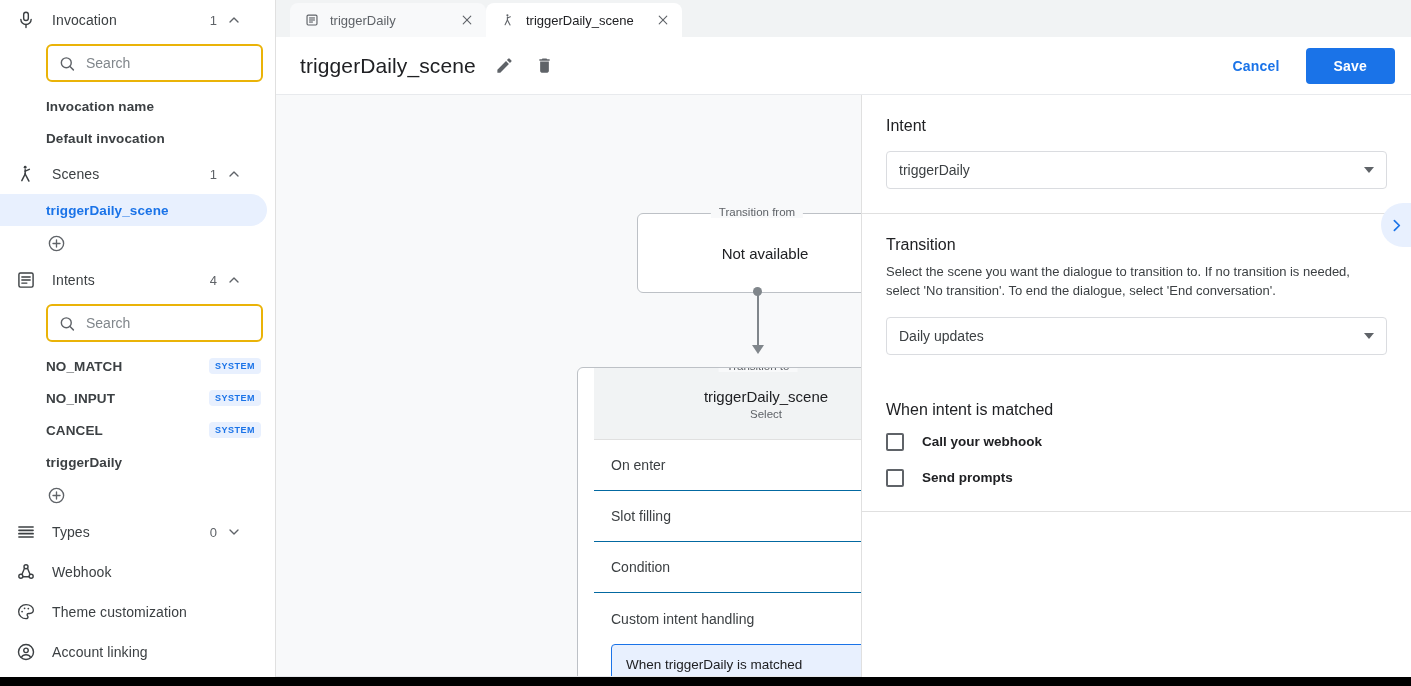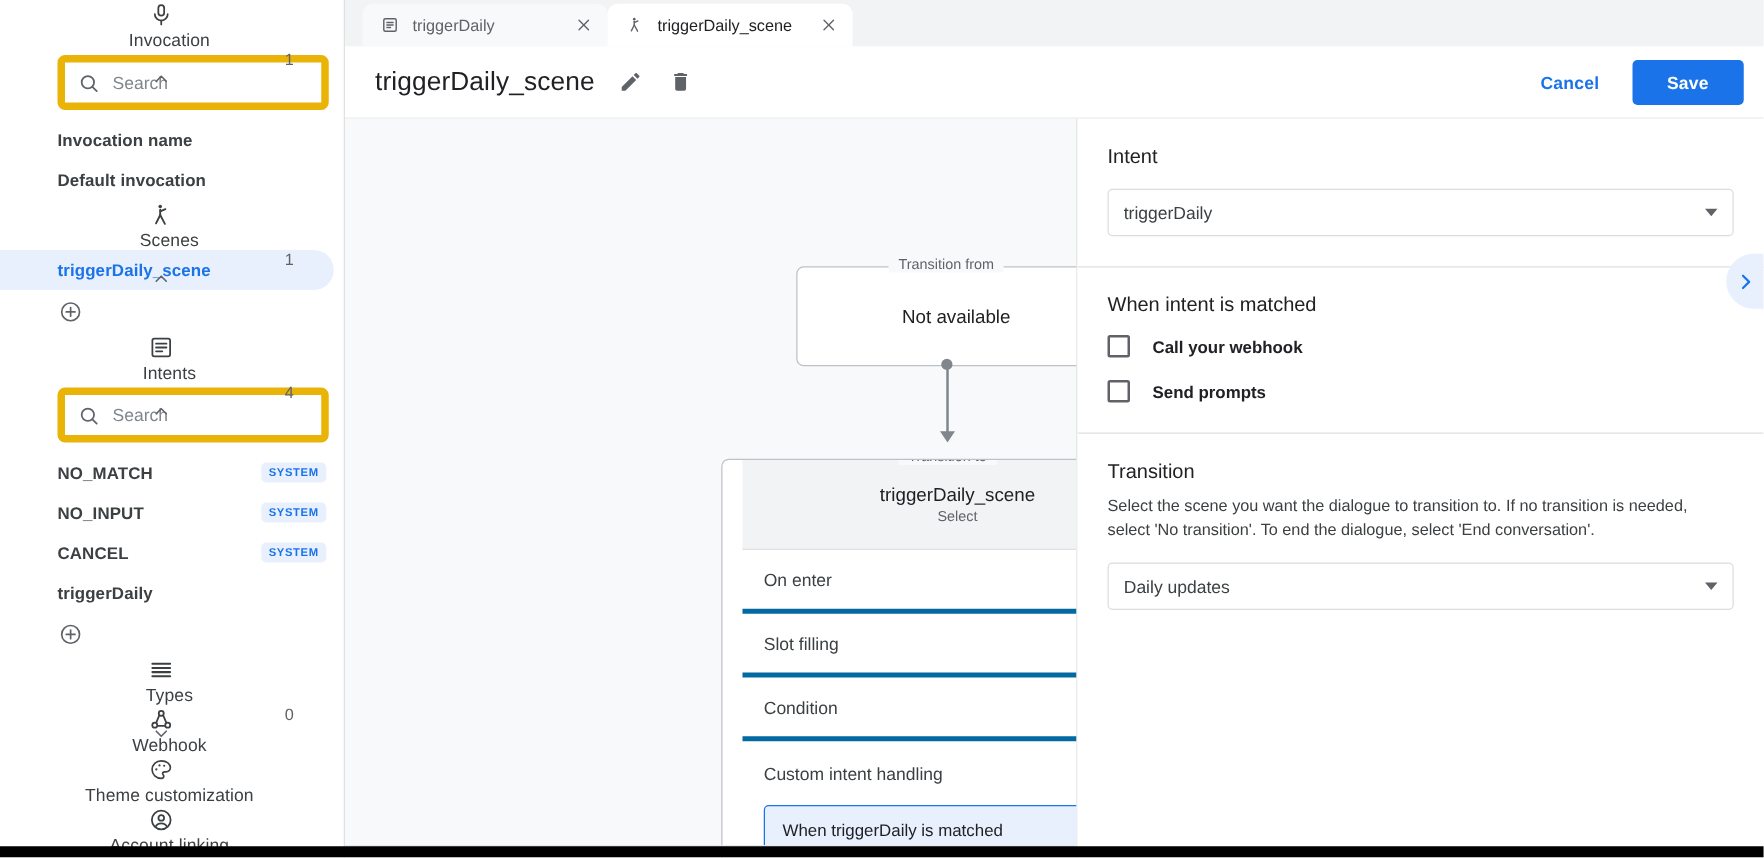--- a/index.html
+++ b/index.html
@@ -11,33 +11,33 @@
   .app { position: relative; width: 1411px; height: 686px; display: flex; background:#fff; }
 
   
   .sidebar {
     width: 276px; height: 686px; background: #fff;
     border-right: 1px solid #e0e0e0;
     position: relative; overflow: hidden; flex: 0 0 276px;
   }
   .nav-row {
     display: flex; align-items: center; height: 40px;
-    padding: 0 32px 0 14px; cursor: pointer; position: relative; flex-direction: column;
+    padding: 0 32px 0 14px; cursor: pointer; position: relative;
   }
   .nav-icon { width: 24px; height: 24px; flex: 0 0 24px; display:flex; align-items:center; justify-content:center; color:#3c4043; }
   .nav-icon svg { display:block; }
   .nav-label { margin-left: 14px; font-size: 14px; color: #3c4043; letter-spacing: .1px; }
   .nav-count { margin-left:auto; font-size: 13px; color: #5f6368; padding-right: 8px; }
   .chev { width: 18px; height: 18px; color:#5f6368; display:flex; align-items:center; justify-content:center;}
   .chev svg { display:block; }
 
   .search-wrap { padding: 4px 12px 8px 46px; }
   .search-box {
     display: flex; align-items: center; height: 38px;
-    border: 6px solid #eab308; border-radius: 6px; padding: 16px 10px;
+    border: 2px solid #eab308; border-radius: 6px; padding: 16px 10px;
     background:#fff;
   }
   .search-box svg { color:#5f6368; flex:0 0 18px; }
   .search-inp {
     border:none; outline:none; font-size:14px; color:#3c4043;
     margin-left: 10px; width: 100%; background: transparent;
     font-family:"Liberation Sans", sans-serif;
   }
   .search-inp::placeholder { color:#80868b; }
 
@@ -128,21 +128,21 @@
     left: 301px; top: 272px; width: 362px; height: 382px; background:#fff; overflow:hidden;
   }
   .scene-head {
     background:#f1f3f4; height: 72px; display:flex; flex-direction:column;
     align-items:center; justify-content:center; border-bottom:1px solid #e0e0e0;
   }
   .scene-title { font-size:15px; color:#202124; }
   .scene-sub { font-size:11.5px; color:#5f6368; margin-top:3px; }
   .scene-row {
     height: 51px; display:flex; align-items:center; padding: 0 16px 0 17px;
-    border-bottom:4px solid #0369a1; font-size:14px; color:#3c4043;
+    border-bottom:1px solid #0369a1; font-size:14px; color:#3c4043;
   }
   .scene-row:last-child{border-bottom:none;}
   .handler-wrap { padding: 0 17px 12px 17px; border-bottom:1px solid #e0e0e0; }
   .handler {
     height:40px; border:1px solid #1a73e8; background:#e8f0fe; border-radius:4px;
     display:flex; align-items:center; padding-left:14px; font-size:13.5px; color:#202124;
     position:relative;
   }
   .row-nb { border-bottom:none; }
 
@@ -478,38 +478,38 @@
       <div class="panel">
 
         <div class="panel-sec">
           <div class="sec-title">Intent</div>
           <div class="select">
             <span>triggerDaily</span>
             <span class="caret"></span>
           </div>
         </div>
 
-        <div class="panel-sec">
-          <div class="sec-title">When intent is matched</div>
-          <div class="cbrow sec-gap">
-            <span class="cbox"></span>
-            <span class="cblbl">Call your webhook</span>
-          </div>
-          <div class="cbrow">
-            <span class="cbox"></span>
-            <span class="cblbl">Send prompts</span>
-          </div>
-        </div>
-
         <div class="panel-sec last">
           <div class="sec-title">Transition</div>
           <div class="sec-desc">Select the scene you want the dialogue to transition to. If no transition is needed, select 'No transition'. To end the dialogue, select 'End conversation'.</div>
           <div class="select">
             <span>Daily updates</span>
             <span class="caret"></span>
+          </div>
+        </div>
+
+        <div class="panel-sec">
+          <div class="sec-title">When intent is matched</div>
+          <div class="cbrow sec-gap">
+            <span class="cbox"></span>
+            <span class="cblbl">Call your webhook</span>
+          </div>
+          <div class="cbrow">
+            <span class="cbox"></span>
+            <span class="cblbl">Send prompts</span>
           </div>
         </div>
 
         <div class="collapse-tab">
           <span>
             <svg width="17" height="17" viewBox="0 0 24 24" fill="none" stroke="currentColor" stroke-width="2.4" stroke-linecap="round" stroke-linejoin="round">
                 <polyline points="9 5 16 12 9 19"></polyline>
               </svg>
           </span>
         </div>

